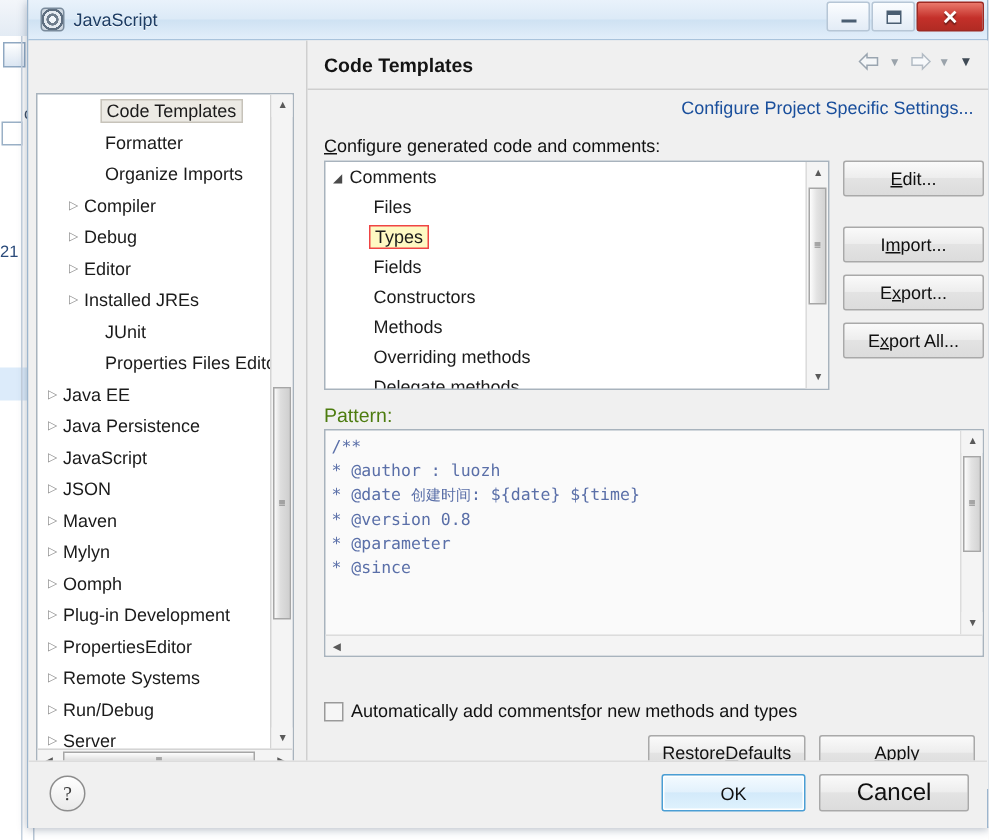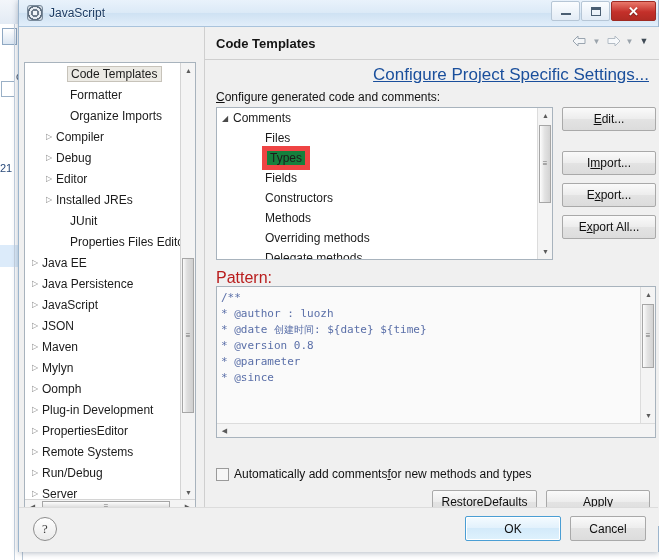--- a/index.html
+++ b/index.html
@@ -248,22 +248,21 @@
     font-size: 8px; color: #9aa3ab;
   }
   .view-menu {
     width: 14px; height: 16px;
     display: flex; align-items: center; justify-content: center;
     font-size: 9px; color: #3f4a55;
   }
 
   .cfg-link {
     position: absolute; right: 10px; top: 38px;
-    font-size: 17px; color: #1a4f9c;
-    text-decoration: underline;
+    font-size: 12px; color: #1a4f9c;
     cursor: pointer;
   }
   .cfg-label {
     position: absolute; left: 11px; top: 63px;
     font-size: 12px; color: #121212;
   }
   .cfg-label .mn { text-decoration: underline; }
 
   
   .ct-box {
@@ -275,25 +274,25 @@
     overflow: hidden;
   }
   .ct-row {
     height: 20px; display: flex; align-items: center;
     font-size: 12px; color: #1b1b1b;
     white-space: nowrap;
   }
   .ct-row .tri {
     width: 16px; text-align: center; font-size: 8px; color: #4a4a4a;
   }
-  .ct-row.child { padding-left: 48px; }
+  .ct-row.child { padding-left: 32px; }
   .ct-row.child .lbl2 { display: inline-block; }
   .ct-row.child.sel .lbl2 {
-    background: #15803d;
-    border: 5px solid #ef4444;
+    background: #fef9c3;
+    border: 1px solid #ef4444;
     padding: 0 3px;
     margin-left: -3px;
     box-sizing: border-box;
   }
   .ct-vscroll {
     position: absolute; right: 0; top: 0;
     width: 15px; height: 151px;
     background: #f4f4f4; border-left: 1px solid #dcdcdc;
     box-sizing: border-box;
   }
@@ -322,21 +321,21 @@
     cursor: default;
     font-family: "Liberation Sans", sans-serif;
   }
   .btn .mn { text-decoration: underline; }
   .gap-a { height: 20px; }
   .gap-b { height: 8px; }
 
   
   .pat-label {
     position: absolute; left: 11px; top: 242px;
-    font-size: 16px; color: #b91c1c;
+    font-size: 13px; color: #4d7c0f;
   }
   .pat-box {
     position: absolute; left: 11px; top: 259px;
     width: 440px; height: 152px;
     background: #fafafa;
     border: 1px solid #a8b3bd;
     box-sizing: border-box;
     overflow: hidden;
   }
   .pat-code {
@@ -416,27 +415,27 @@
     width: 96px; height: 25px;
     background: linear-gradient(#f4fbff,#e2f1fc 48%, #d3eafa 50%, #dff2fd);
     border: 1px solid #4a9ed4;
     border-radius: 2px;
     box-sizing: border-box;
     display: flex; align-items: center; justify-content: center;
     font-size: 12px; color: #101010;
     box-shadow: inset 0 0 0 1px #ffffff;
   }
   .btn-cancel {
-    width: 76px; height: 25px;
+    width: 100px; height: 25px;
     background: linear-gradient(#fafafa,#ededed 48%, #e3e3e3 50%, #dcdcdc);
     border: 1px solid #a9a9a9;
     border-radius: 2px;
     box-sizing: border-box;
     display: flex; align-items: center; justify-content: center;
-    font-size: 12px; color: #101010;
+    font-size: 16px; color: #101010;
   }
 </style>
 </head>
 <body>
 
 <div id="root">
 
   <div class="bg-layer">
     <div class="bg-toolstrip"></div>
     <div class="bg-blob" style="left:120px;top:4px;width:16px;height:14px;background:#b9c8d8;"></div>

